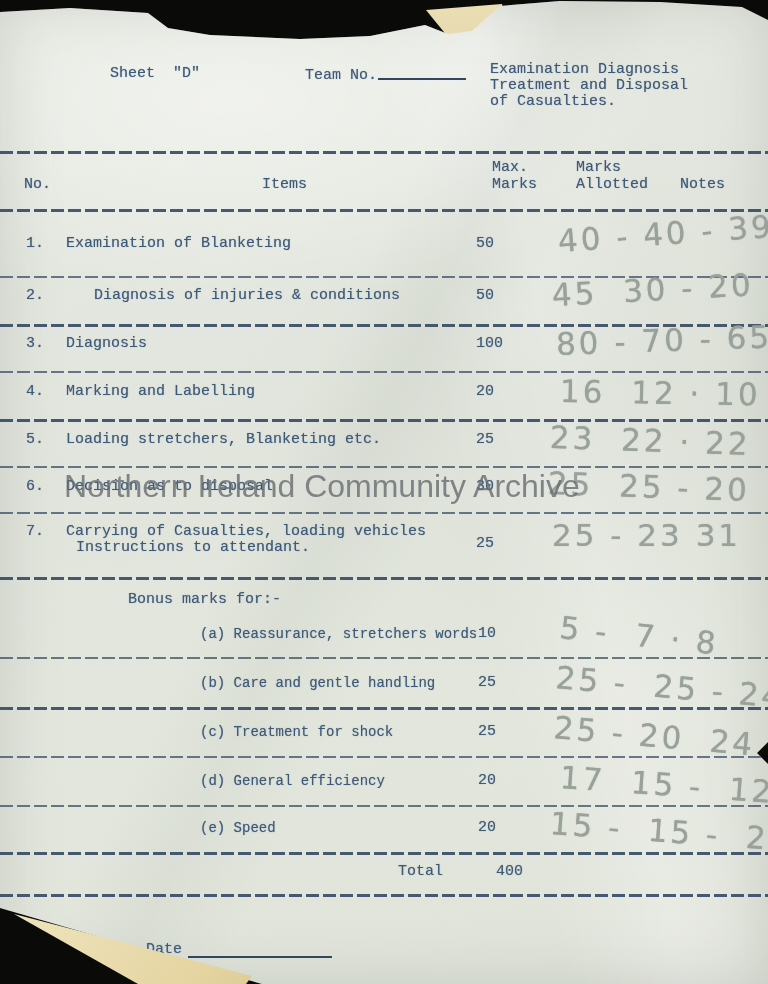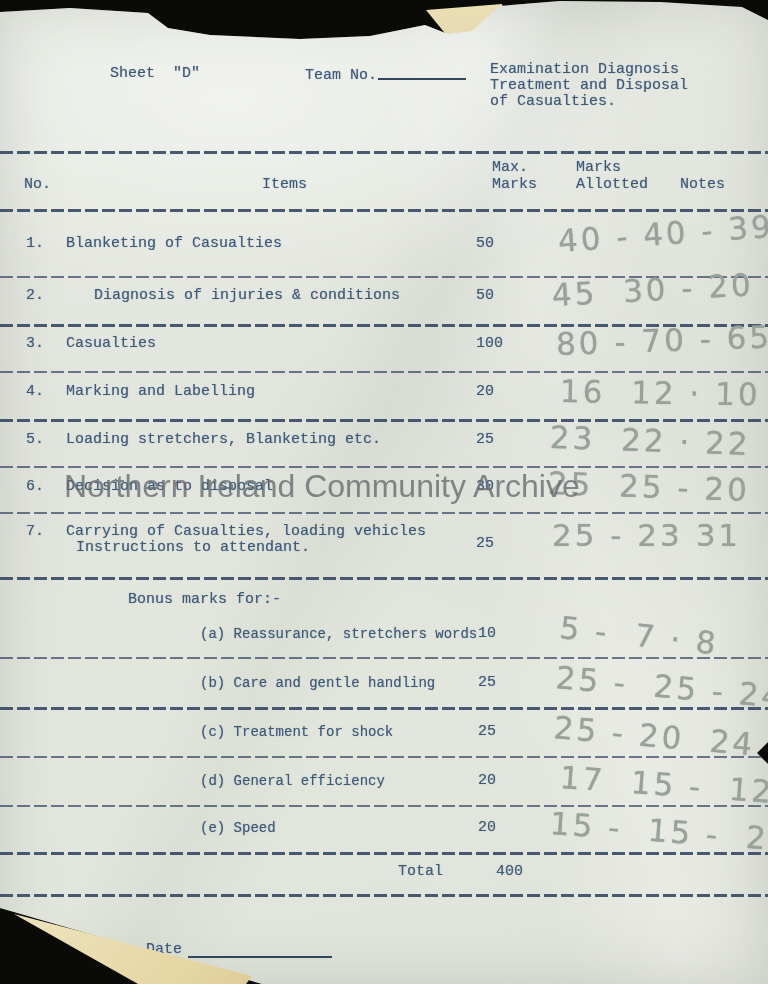--- a/index.html
+++ b/index.html
@@ -120,33 +120,33 @@
   <span class="t" style="left:24px;  top:177px;">No.</span>
   <span class="t" style="left:262px; top:177px;">Items</span>
   <span class="t" style="left:492px; top:160px;">Max.</span>
   <span class="t" style="left:492px; top:177px;">Marks</span>
   <span class="t" style="left:576px; top:160px;">Marks</span>
   <span class="t" style="left:576px; top:177px;">Allotted</span>
   <span class="t" style="left:680px; top:177px;">Notes</span>
 
   <div>
     <span class="t" style="left:26px; top:236px;">1.</span>
-    <span class="t" style="left:66px; top:236px;">Blanketing of Casualties</span>
+    <span class="t" style="left:66px; top:236px;">Examination of Blanketing</span>
     <span class="t c-max" style="left:476px; top:236px;">50</span>
   </div>
 
   <div>
     <span class="t" style="left:26px; top:288px;">2.</span>
     <span class="t" style="left:66px; top:288px;margin-left:28px;">Diagnosis of injuries &amp; conditions</span>
     <span class="t c-max" style="left:476px; top:288px;">50</span>
   </div>
 
   <div>
     <span class="t" style="left:26px; top:336px;">3.</span>
-    <span class="t" style="left:66px; top:336px;">Casualties</span>
+    <span class="t" style="left:66px; top:336px;">Diagnosis</span>
     <span class="t c-max" style="left:476px; top:336px;">100</span>
   </div>
 
   <div>
     <span class="t" style="left:26px; top:384px;">4.</span>
     <span class="t" style="left:66px; top:384px;">Marking and Labelling</span>
     <span class="t c-max" style="left:476px; top:384px;">20</span>
   </div>
 
   <div>

